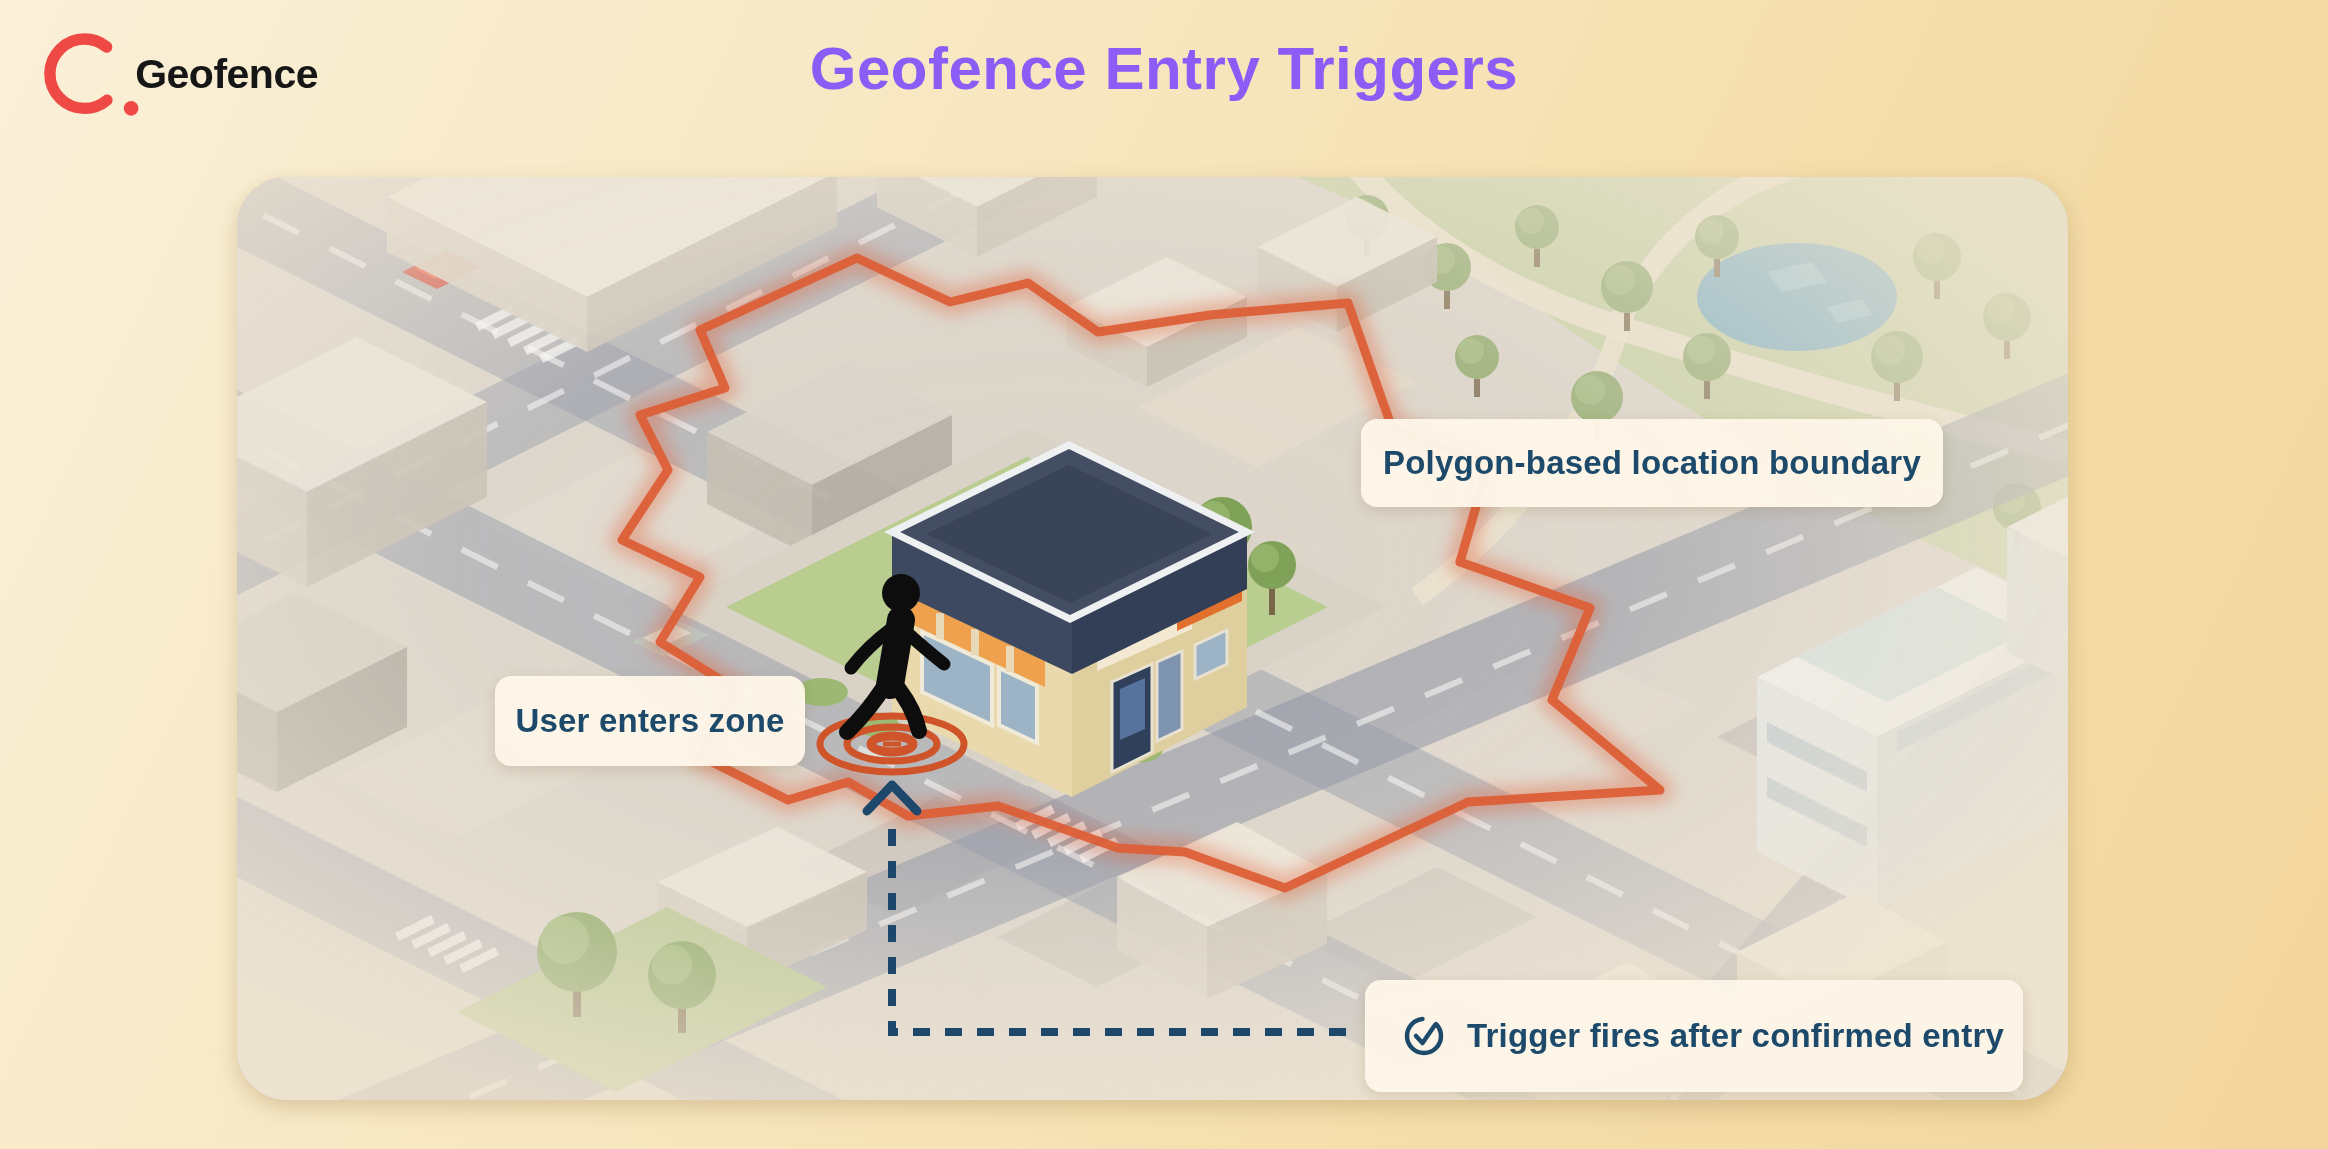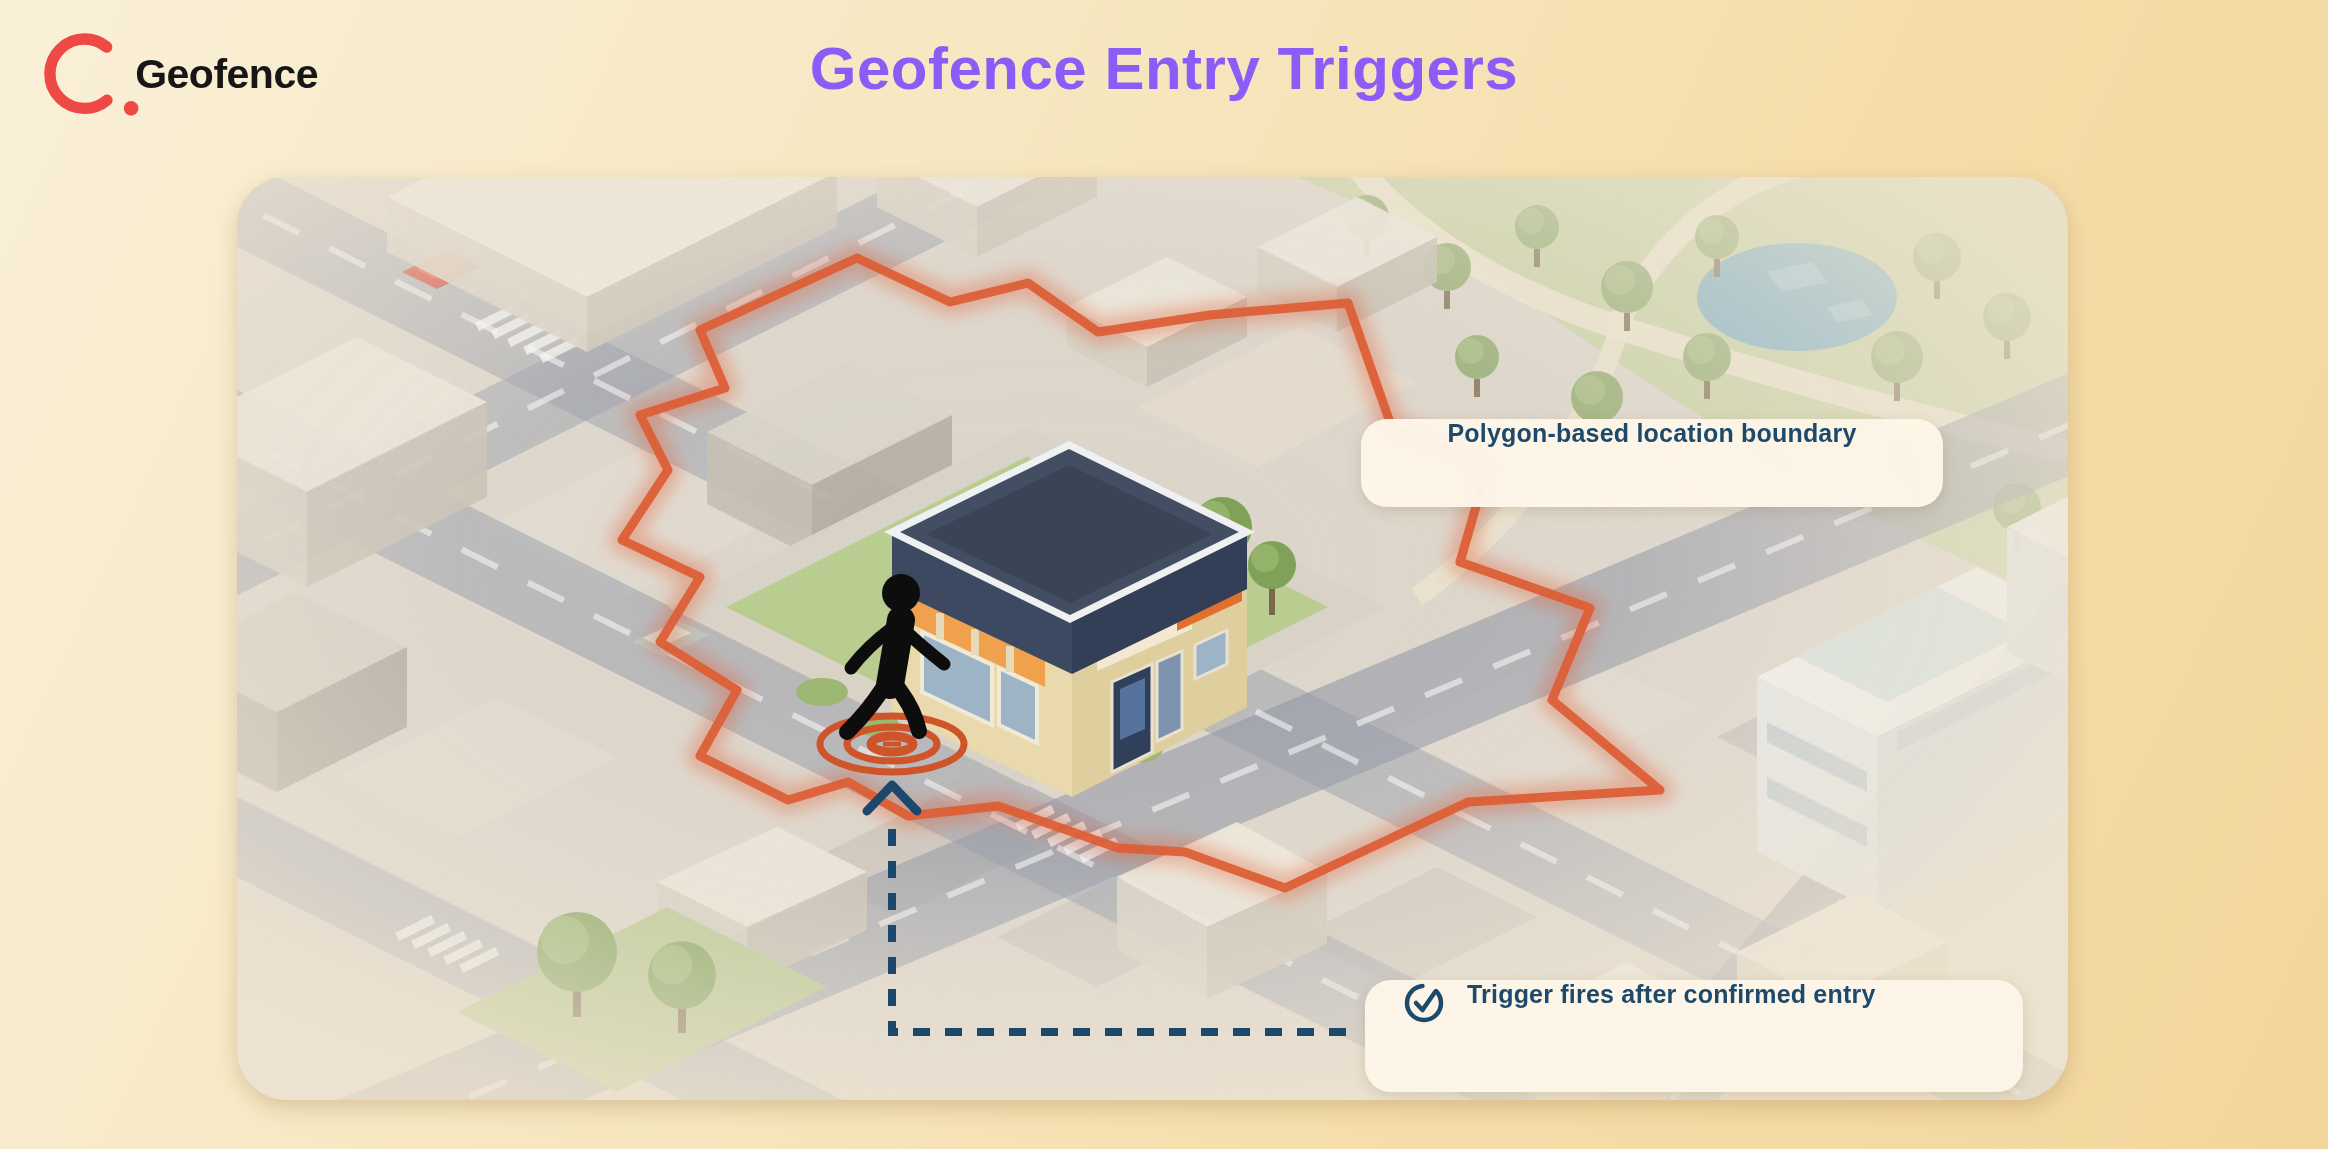--- a/index.html
+++ b/index.html
@@ -19,23 +19,23 @@
   }
   
   .map-card{
     position:absolute;left:237px;top:177px;width:1831px;height:923px;
     border-radius:50px;overflow:hidden;background:#dcd5ca;
     box-shadow:0 8px 22px rgba(140,108,56,.28);
   }
   .scene{position:absolute;left:0;top:0;width:1831px;height:923px;}
   
   .map-label{
-    position:absolute;display:flex;justify-content:center;
-    background:rgba(253,246,232,.97);border-radius:26px;
-    color:#1d4a6b;font-size:25px;font-weight:700;letter-spacing:.2px;
+    position:absolute;display:flex;align-items:center;justify-content:center;
+    background:rgba(253,246,232,.97);border-radius:16px;
+    color:#1d4a6b;font-size:33px;font-weight:700;letter-spacing:.2px;
     box-shadow:0 4px 14px rgba(120,90,40,.18);
     box-sizing:border-box;white-space:nowrap;
   }
   .label-boundary{left:1124px;top:242px;width:582px;height:88px;}
   .label-user{left:258px;top:499px;width:310px;height:90px;}
   .label-trigger{left:1128px;top:803px;width:658px;height:112px;justify-content:flex-start;padding-left:36px;gap:20px;}
   .check-icon{width:46px;height:46px;flex:0 0 auto;}
 </style>
 </head>
 <body>
@@ -339,20 +339,23 @@
       <g stroke="#1d486b" fill="none">
         <path d="M630,634 L655,608 L680,634" stroke-width="9" stroke-linecap="round" stroke-linejoin="round"></path>
         <path d="M655,652 L655,855 L1118,855" stroke-width="8" stroke-dasharray="17 15"></path>
       </g>
     </svg>
 
     <div class="map-label label-boundary">
       <span>Polygon-based location boundary</span>
     </div>
 
+    <div class="map-label label-user">
+      <span>User enters zone</span>
+    </div>
 
     <div class="map-label label-trigger">
       <svg class="check-icon" viewBox="0 0 46 46">
         <circle cx="23" cy="23" r="17" fill="none" stroke="#1d4a6b" stroke-width="4.5" stroke-linecap="round" stroke-dasharray="92 15" stroke-dashoffset="14"></circle>
         <path d="M15 23 L21.5 30 L34 12" fill="none" stroke="#1d4a6b" stroke-width="4.5" stroke-linecap="round" stroke-linejoin="round"></path>
       </svg>
       <span>Trigger fires after confirmed entry</span>
     </div>
 
   </div>

